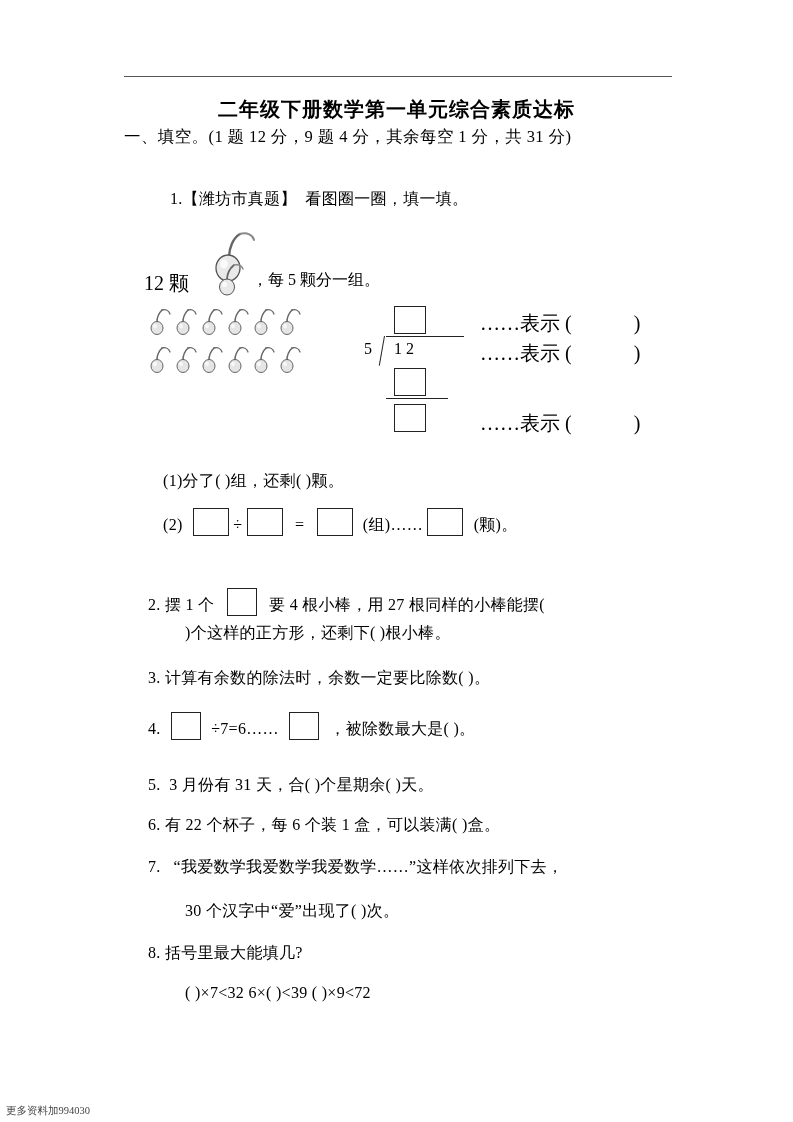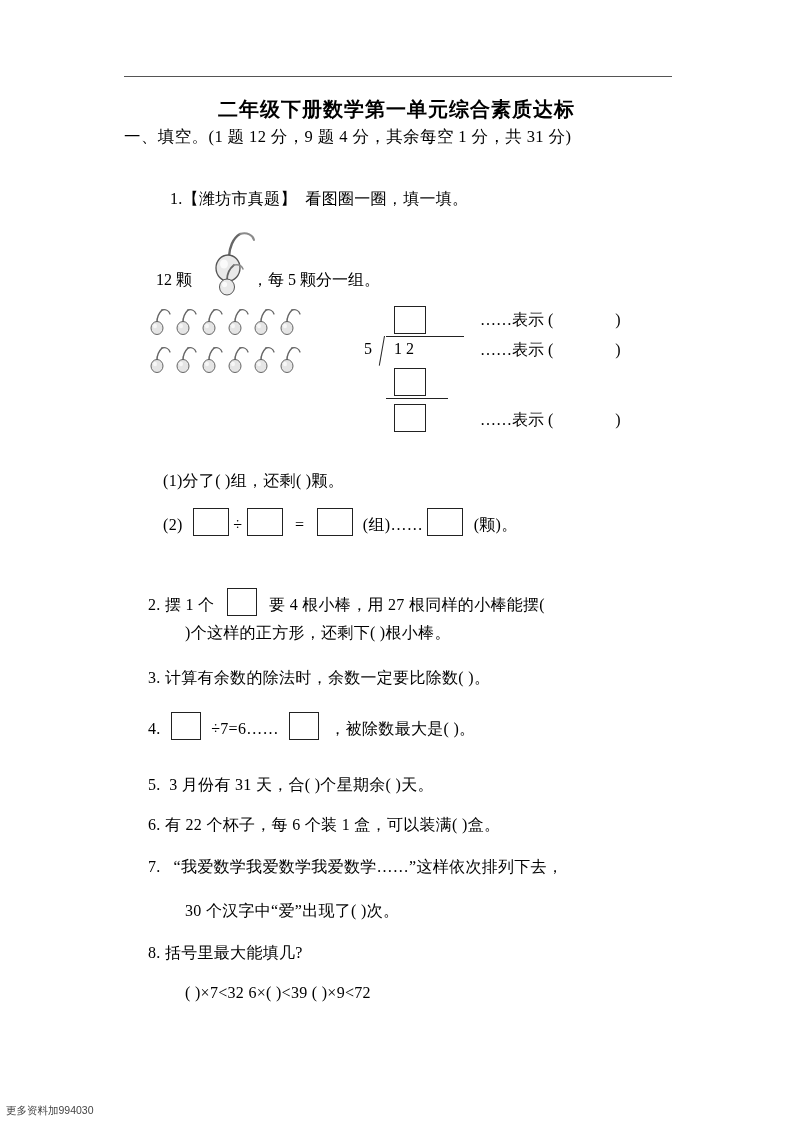--- a/index.html
+++ b/index.html
@@ -77,23 +77,23 @@
   }
   .cherry-inline {
     position: absolute;
     left: 216px;
     top: 262px;
     width: 30px;
     height: 34px;
   }
   .q1-12 {
     position: absolute;
-    left: 156px;
+    left: 144px;
     top: 270px;
-    font-size: 16px;
+    font-size: 20px;
   }
   .q1-group {
     position: absolute;
     left: 252px;
     top: 270px;
     font-size: 16px;
   }
 
   .cherry-grid {
     position: absolute;
@@ -127,30 +127,30 @@
     position: absolute;
     background: #222;
     height: 1px;
   }
   .div-digit {
     position: absolute;
     font-size: 16px;
   }
   .expl {
     position: absolute;
-    font-size: 16px;
+    font-size: 20px;
     white-space: nowrap;
   }
   .footer-note {
     position: absolute;
     left: 6px;
     top: 1104px;
     font-size: 10.5px;
     color: #444;
-    font-family: Liberation Sans, sans-serif;
+    font-family: Liberation Serif, serif;
   }
   .op { font-size: 16px; }
 </style>
 </head>
 <body>
 
 <div class="page">
 
   <div class="top-rule"></div>
 

